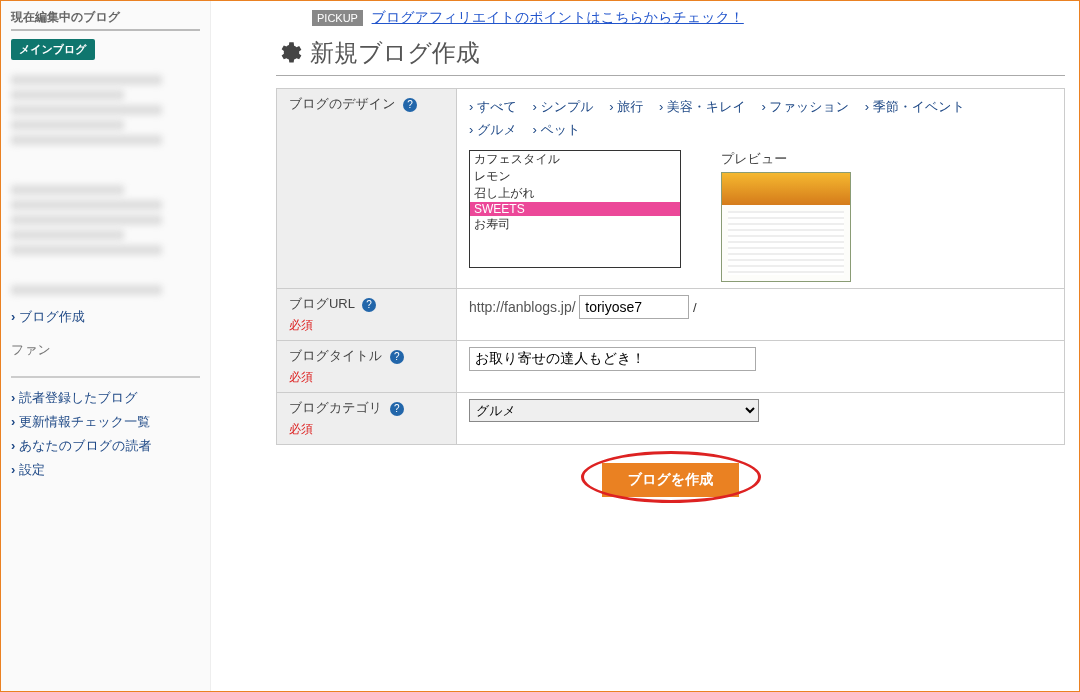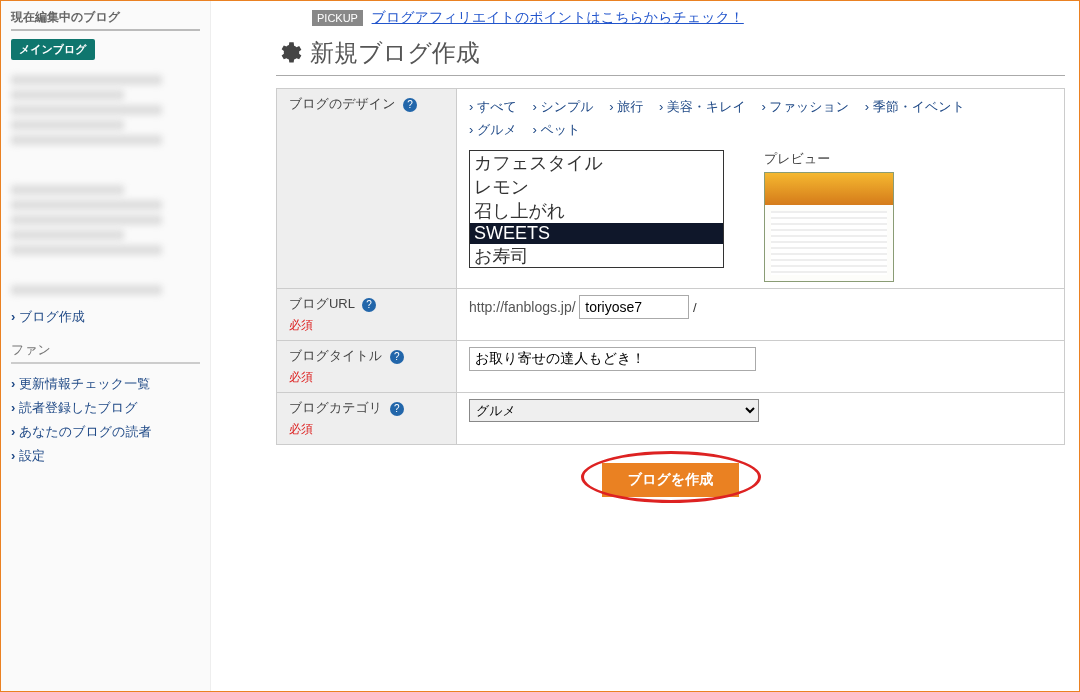--- a/index.html
+++ b/index.html
@@ -8,39 +8,39 @@
     .sidebar { width: 210px; background: #fafafa; padding: 8px 10px; border-right: 1px solid #eee; }
     .sidebar-title { font-size: 12px; font-weight: bold; color: #666; padding-bottom: 3px; border-bottom: 2px solid #bbb; margin-bottom: 8px; }
     .main-blog-badge { display: inline-block; background: #0f766e; color: #fff; font-size: 11px; font-weight: bold; padding: 3px 8px; border-radius: 2px; margin-bottom: 10px; }
     .blur-block { filter: blur(3px); color: #aaa; font-size: 12px; line-height: 1.8; margin-bottom: 10px; }
     .blur-line { background: #ddd; height: 10px; margin: 5px 0; border-radius: 2px; }
     .blur-line.short { width: 60%; }
     .blur-line.med { width: 80%; }
     .sidebar-link-list { margin-bottom: 12px; }
     .sidebar-link { color: #204a87; font-size: 13px; padding: 3px 0; cursor: pointer; }
     .sidebar-link::before { content: "› "; font-weight: bold; }
-    .fan-title { font-size: 13px; color: #777; padding-bottom: 3px; border-bottom: 2px solid #ccc; margin-bottom: 8px; }
+    .fan-title { font-size: 13px; color: #777; padding-bottom: 17px; border-bottom: 2px solid #ccc; margin-bottom: 8px; }
     .main { flex: 1; padding: 8px 14px 20px 30px; overflow-y: auto; }
     .pickup-row { margin-bottom: 10px; padding-left: 36px; }
     .pickup-badge { display: inline-block; background: #888; color: #fff; font-size: 11px; padding: 2px 5px; margin-right: 5px; }
     .pickup-link { color: #2255cc; text-decoration: underline; font-size: 14px; cursor: pointer; }
     .page-heading { display: flex; align-items: center; font-size: 24px; color: #555; padding-bottom: 6px; border-bottom: 1px solid #aaa; margin-bottom: 12px; }
     .gear { width: 26px; height: 26px; margin-right: 8px; }
     .form-table { width: 100%; border-collapse: collapse; border: 1px solid #ccc; }
     .form-table td { border: 1px solid #ccc; vertical-align: top; padding: 6px 12px; font-size: 13px; }
     .label-cell { background: #eee; width: 180px; color: #444; }
     .required { color: #d22; font-size: 12px; margin-top: 4px; }
     .help-icon { display: inline-block; width: 14px; height: 14px; background: #2266aa; color: #fff; border-radius: 50%; font-size: 10px; text-align: center; line-height: 14px; margin-left: 4px; cursor: pointer; }
     .cat-links { color: #204a87; font-size: 13px; line-height: 1.8; margin-bottom: 8px; }
     .cat-link { display: inline-block; margin-right: 12px; cursor: pointer; }
     .cat-link::before { content: "› "; color: #204a87; }
     .design-row { display: flex; gap: 40px; }
-    .design-select { border: 1px solid #333; width: 255px; height: 118px; font-size: 18px; overflow: hidden; }
+    .design-select { border: 1px solid #333; width: 212px; height: 118px; font-size: 12px; overflow: hidden; }
     .design-option { padding: 0px 4px; cursor: pointer; }
-    .design-option.selected { background: #0f172a; color: #fff; }
+    .design-option.selected { background: #ec4899; color: #fff; }
     .preview-col { }
     .preview-label { font-size: 13px; color: #444; margin-bottom: 4px; }
     .preview-img { width: 130px; height: 110px; border: 1px solid #8a9c75; background: linear-gradient(to bottom, #f5b830 0%, #d47a1a 30%, #fdfdfa 30%, #fdfdfa 100%); position: relative; }
     .preview-img::after { content: ""; position: absolute; top: 38px; left: 6px; right: 6px; bottom: 6px; background: repeating-linear-gradient(#eee, #eee 2px, #fff 2px, #fff 6px); }
     .url-prefix { color: #555; font-size: 14px; }
     .text-input { border: 1px solid #aaa; padding: 3px 5px; font-size: 14px; font-family: inherit; }
     .text-input.wide { width: 287px; }
     .textarea { width: 460px; height: 60px; border: 1px solid #aaa; padding: 4px; font-family: inherit; resize: vertical; }
     .select-cat { width: 290px; padding: 2px; border: 1px solid #888; font-family: inherit; font-size: 13px; }
     .submit-row { text-align: center; padding: 18px 0 6px; position: relative; }
@@ -67,22 +67,22 @@
       <div class="blur-line short"></div>
       <div class="blur-line med"></div>
       <div style="height:20px"></div>
       <div class="blur-line med"></div>
     </div>
     <div class="sidebar-link-list">
       <div class="sidebar-link">ブログ作成</div>
     </div>
     <div class="fan-title">ファン</div>
     <div class="sidebar-link-list">
+      <div class="sidebar-link">読者登録したブログ</div>
       <div class="sidebar-link">更新情報チェック一覧</div>
-      <div class="sidebar-link">読者登録したブログ</div>
       <div class="sidebar-link">あなたのブログの読者</div>
       <div class="sidebar-link">設定</div>
     </div>
   </div>
 
   <div class="main">
     <div class="pickup-row">
       <span class="pickup-badge">PICKUP</span>
       <a class="pickup-link">ブログアフィリエイトのポイントはこちらからチェック！</a>
     </div>

